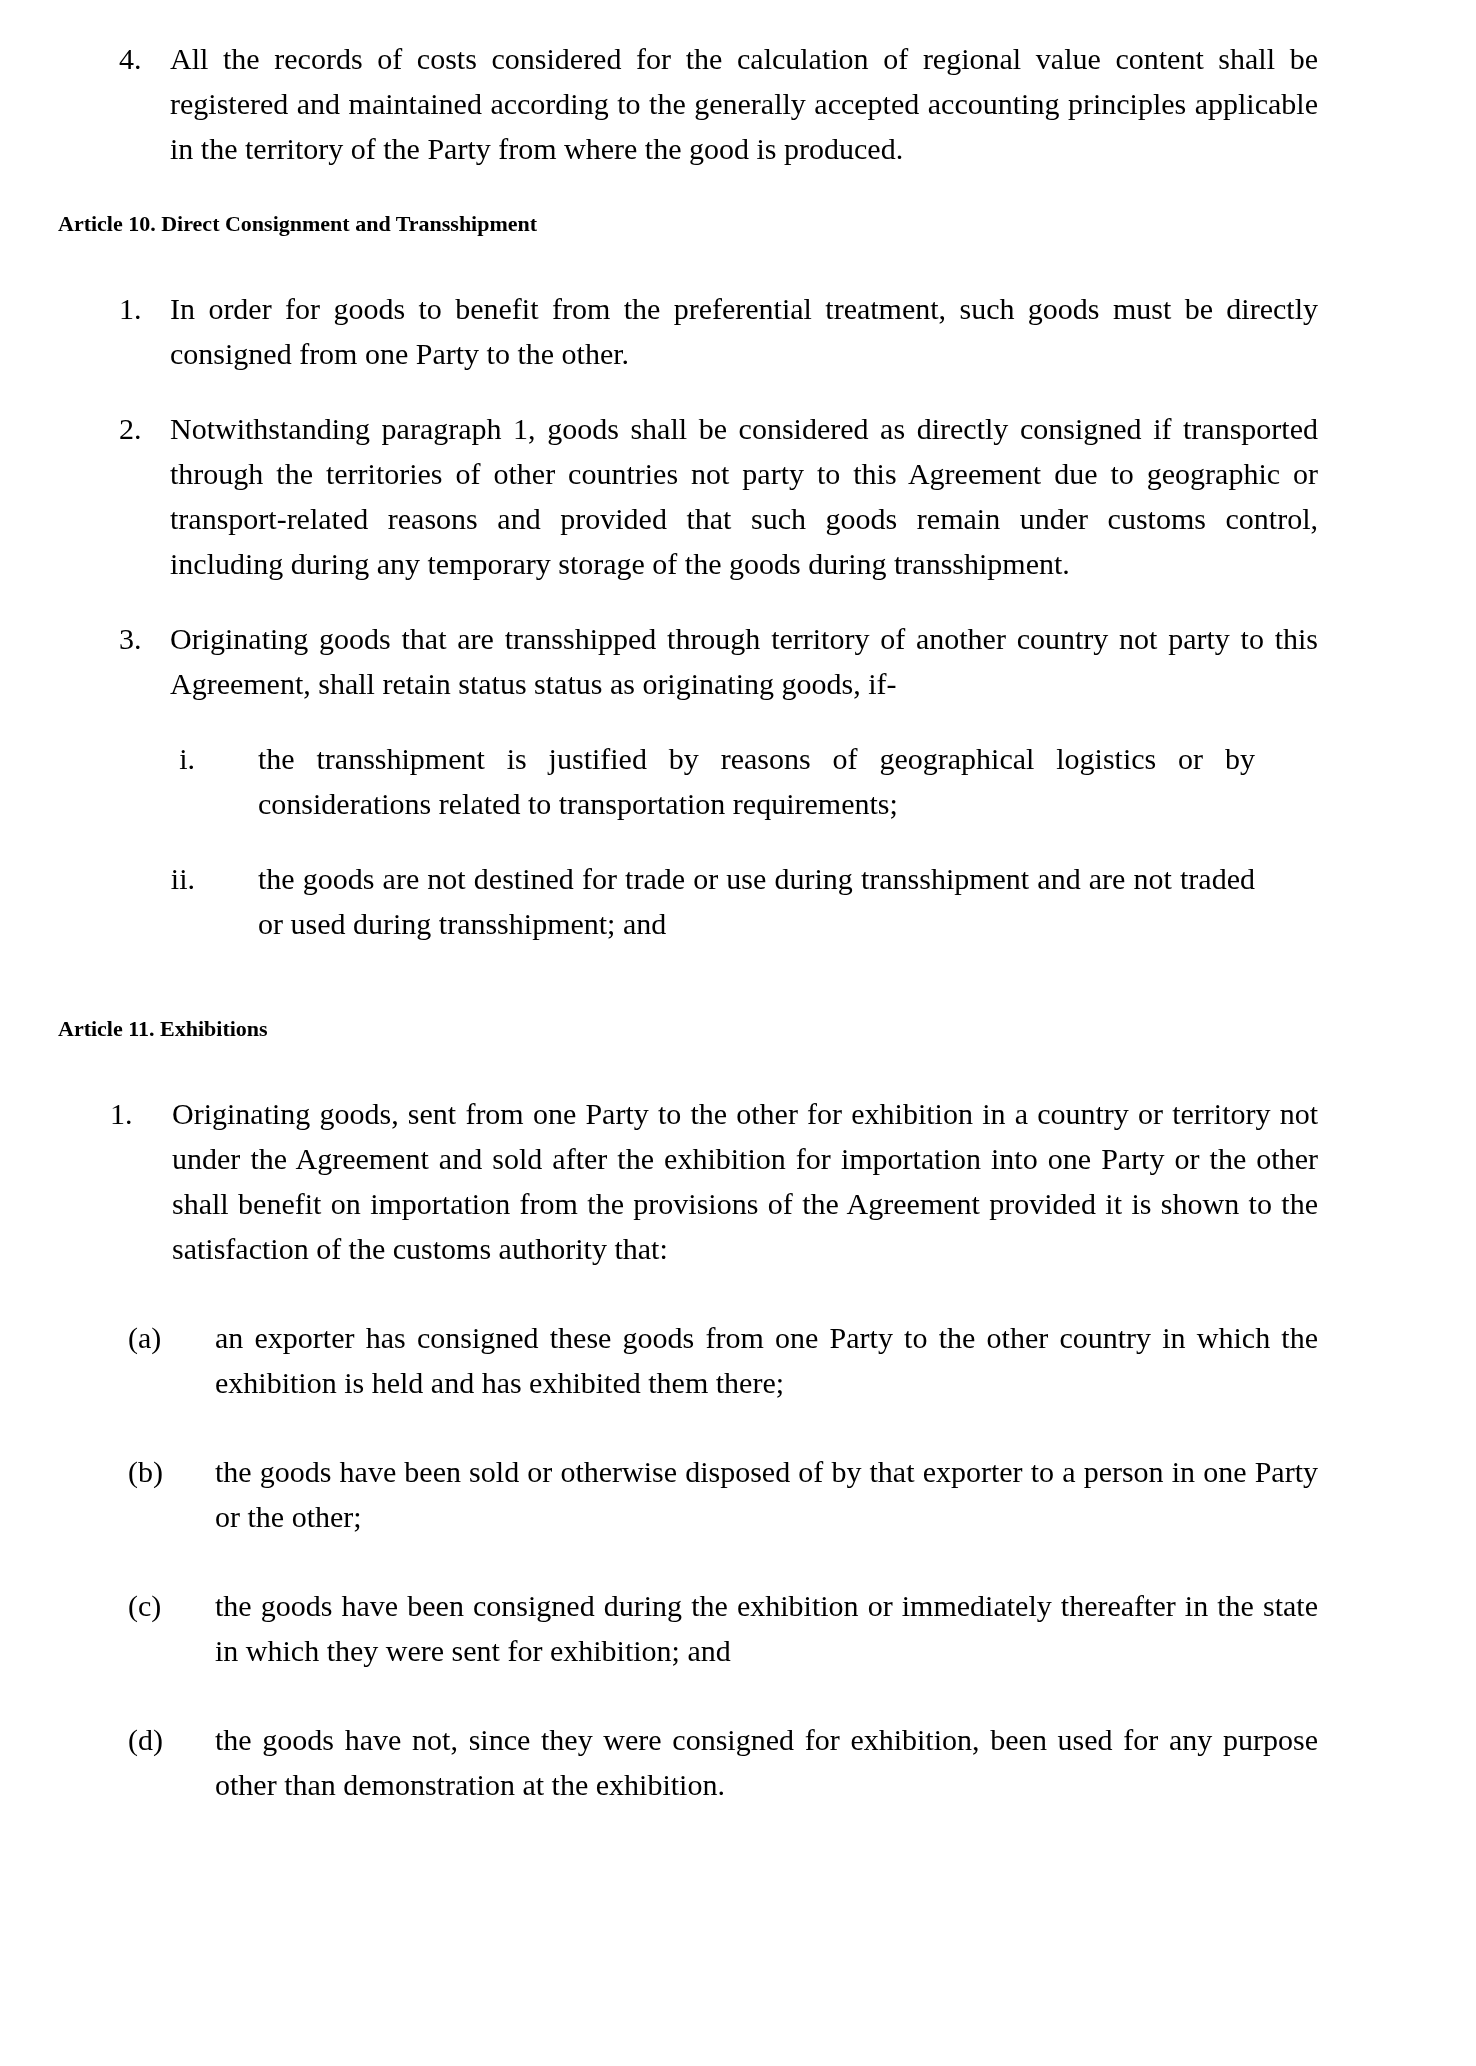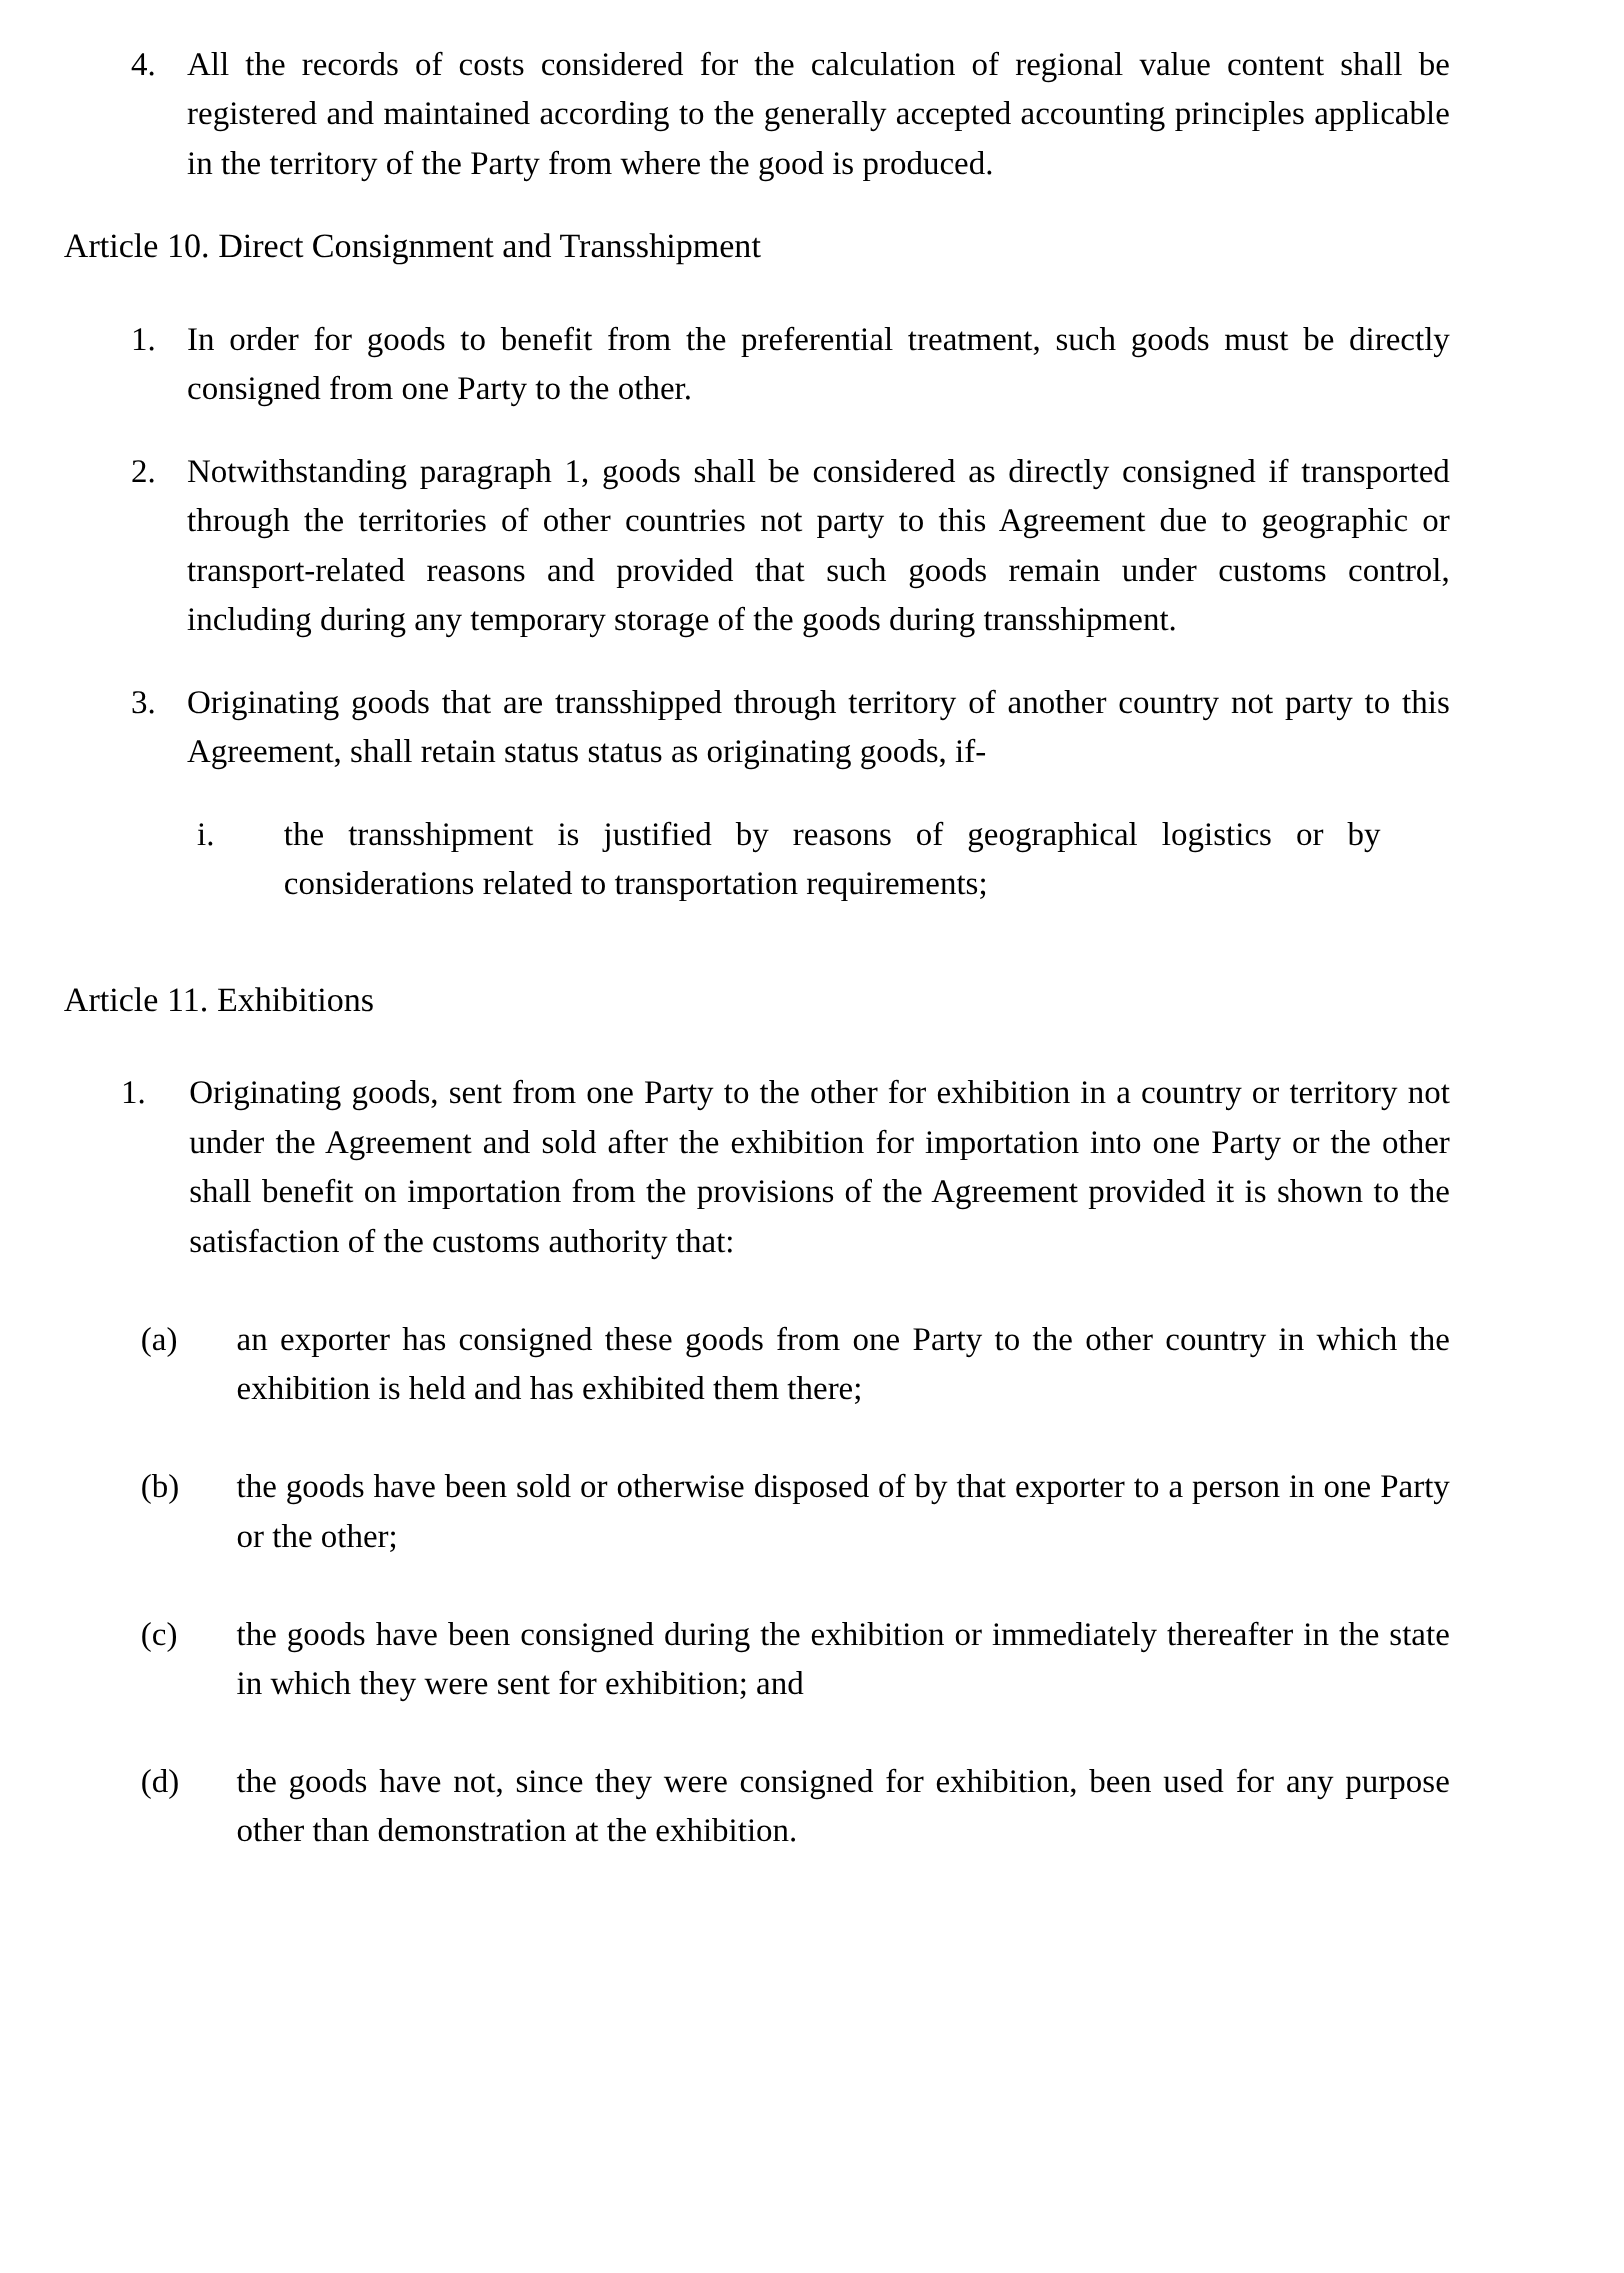--- a/index.html
+++ b/index.html
@@ -13,22 +13,22 @@
     line-height: 45px;
     overflow: hidden;
   }
   .page {
     box-sizing: border-box;
     width: 1476px;
     height: 2066px;
     padding: 36px 158px 0 58px; 
   }
   .heading {
-    font-weight: normal;
-    font-size: 31px;
+    font-weight: bold;
+    font-size: 22px;
     line-height: 45px;
     margin: 10px 0 40px 0;
   }
   .item {
     display: flex;
     margin-bottom: 30px;
   }
   .item .txt {
     flex: 1;
     text-align: justify;
@@ -73,20 +73,24 @@
   <div class="item lvl-num" data-name="list-item-3">
     <span class="lbl" data-name="item-number">3.</span>
     <div class="txt" data-name="item-text">Originating goods that are transshipped through territory of another country not party to this Agreement, shall retain status status as originating goods, if-</div>
   </div>
 
   <div class="item lvl-roman" data-name="sub-item-i">
     <span class="lbl" data-name="item-number">i.</span>
     <div class="txt" data-name="item-text">the transshipment is justified by reasons of geographical logistics or by considerations related to transportation requirements;</div>
   </div>
 
+  <div class="item lvl-roman" data-name="sub-item-ii">
+    <span class="lbl" data-name="item-number">ii.</span>
+    <div class="txt" data-name="item-text">the goods are not destined for trade or use during transshipment and are not traded or used during transshipment; and</div>
+  </div>
 
   <div class="item lvl-roman" data-name="sub-item-iii">
   </div>
 
   <div class="heading" data-name="article-11-heading">Article 11. Exhibitions</div>
 
   <div class="item lvl-num2" data-name="list-item-1">
     <span class="lbl" data-name="item-number">1.</span>
     <div class="txt" data-name="item-text">Originating goods, sent from one Party to the other for exhibition in a country or territory not under the Agreement and sold after the exhibition for importation into one Party or the other shall benefit on importation from the provisions of the Agreement provided it is shown to the satisfaction of the customs authority that:</div>
   </div>

